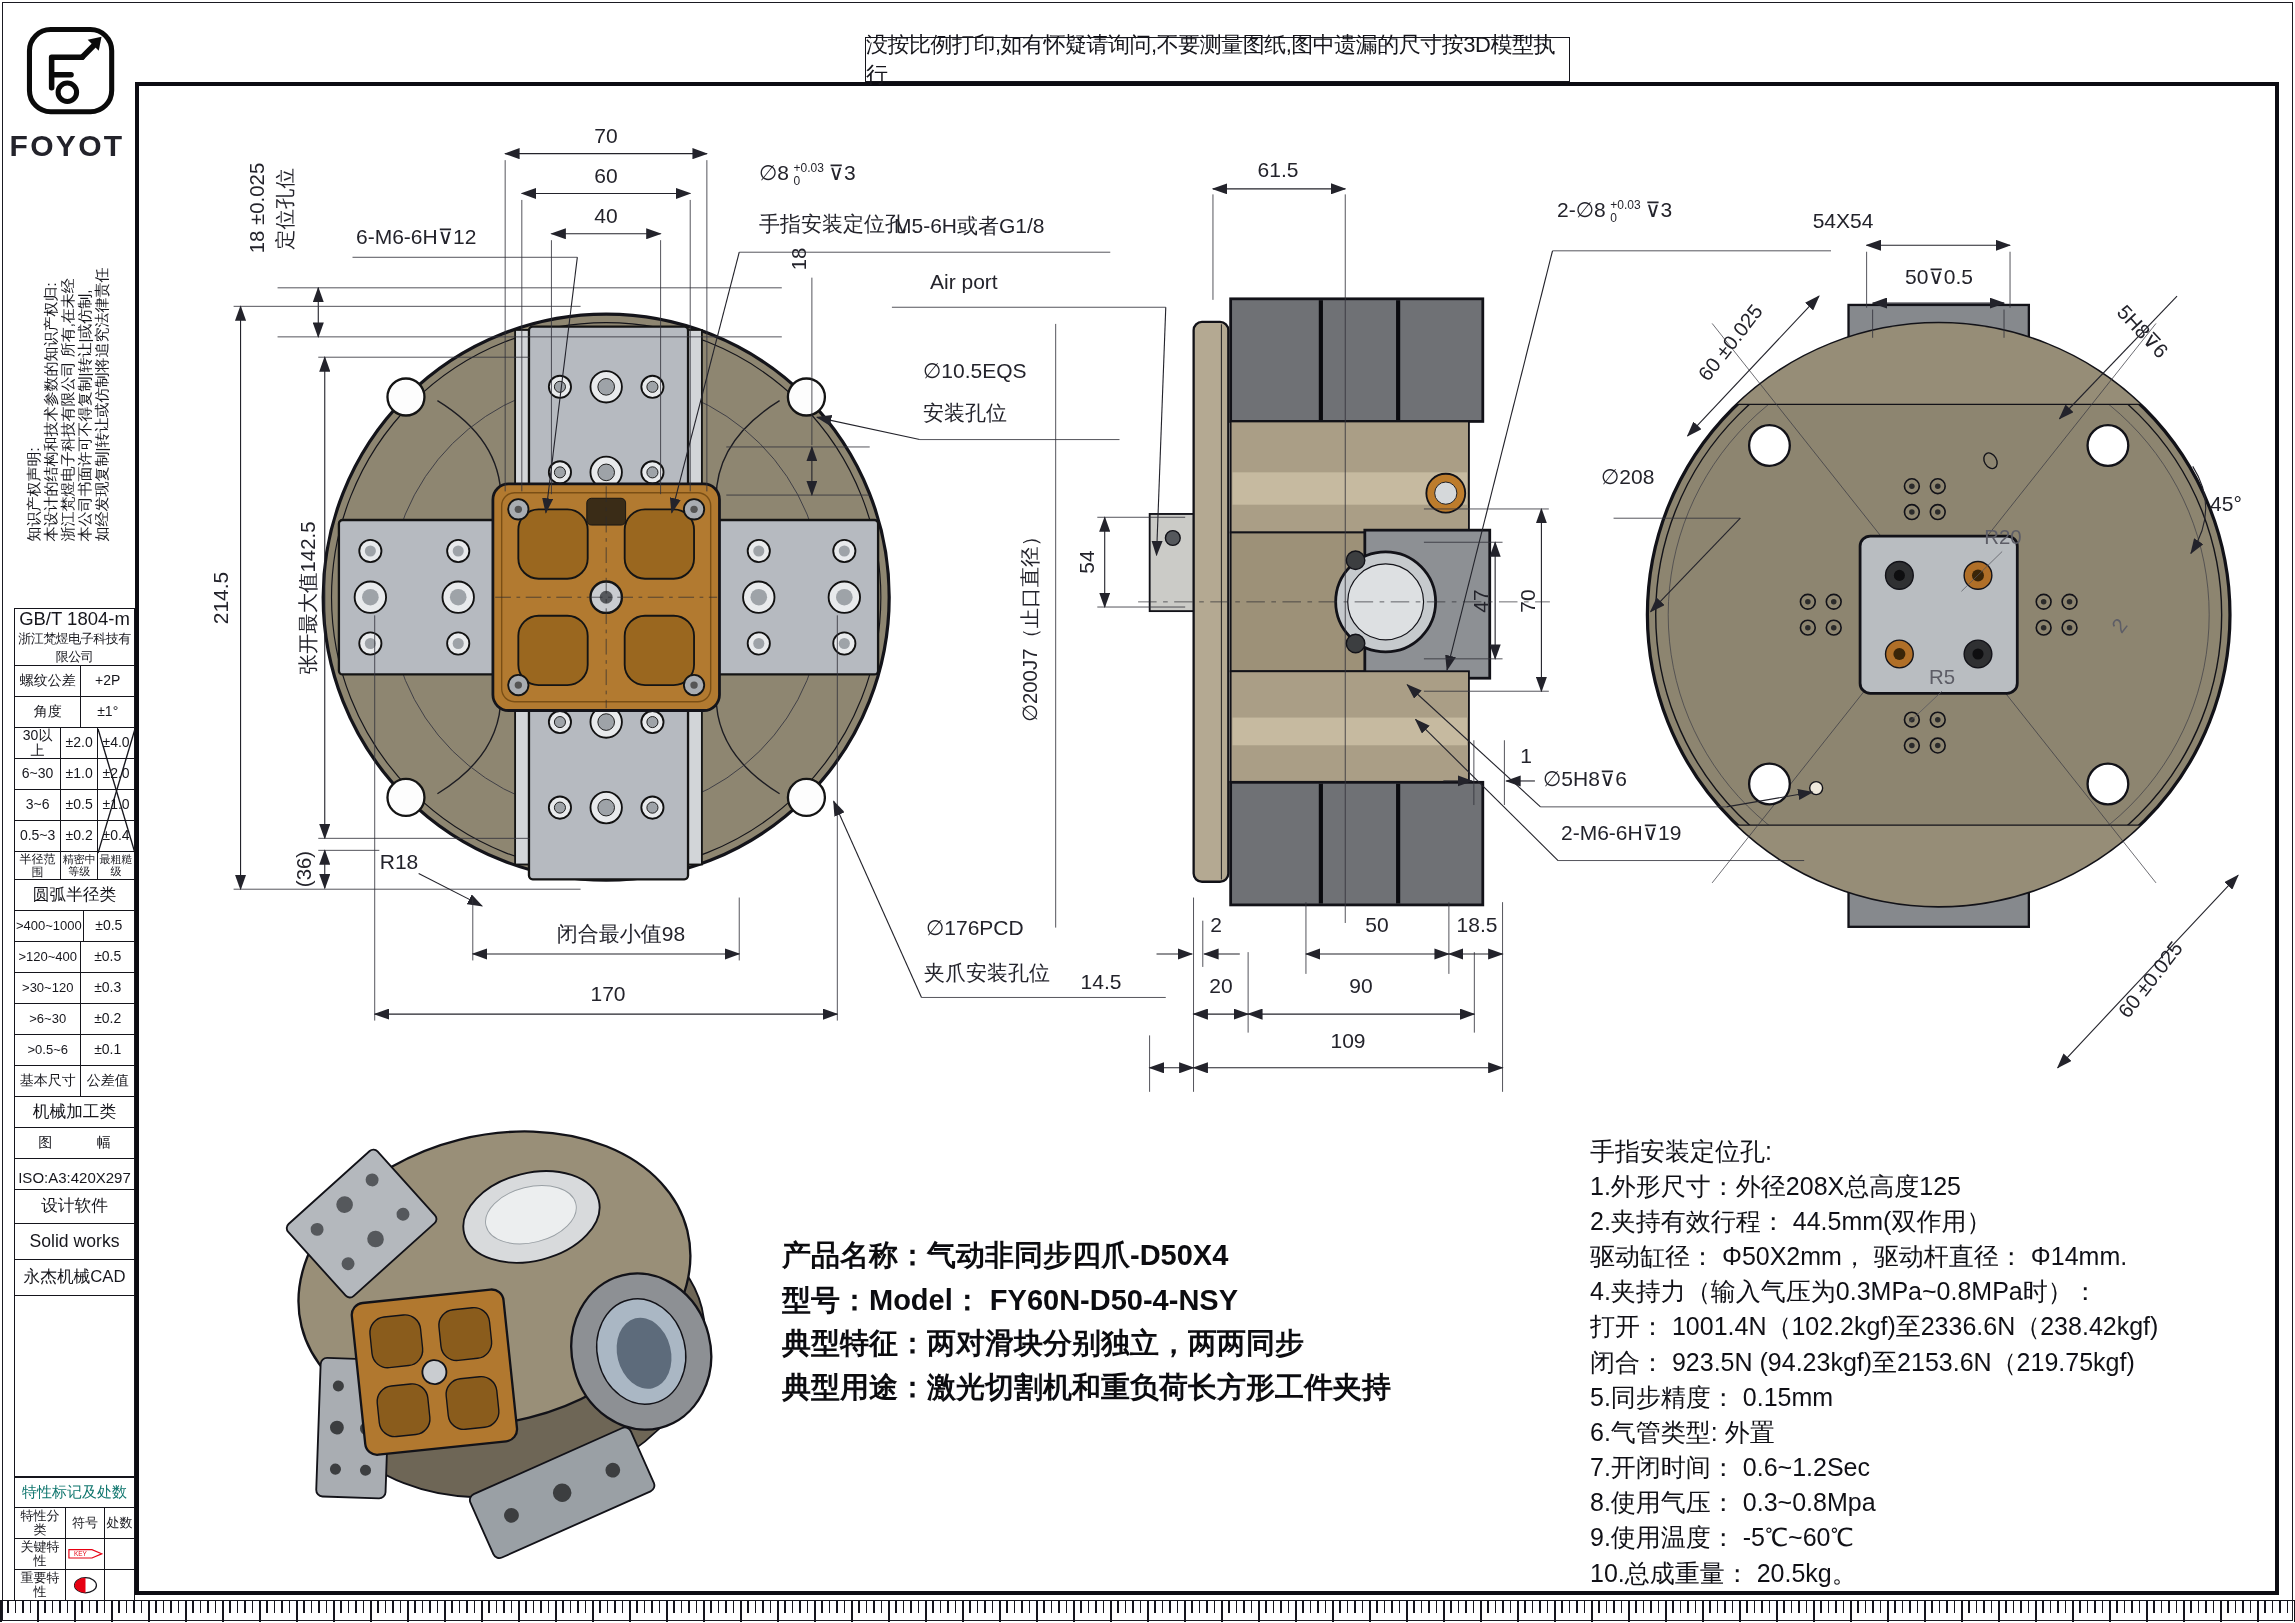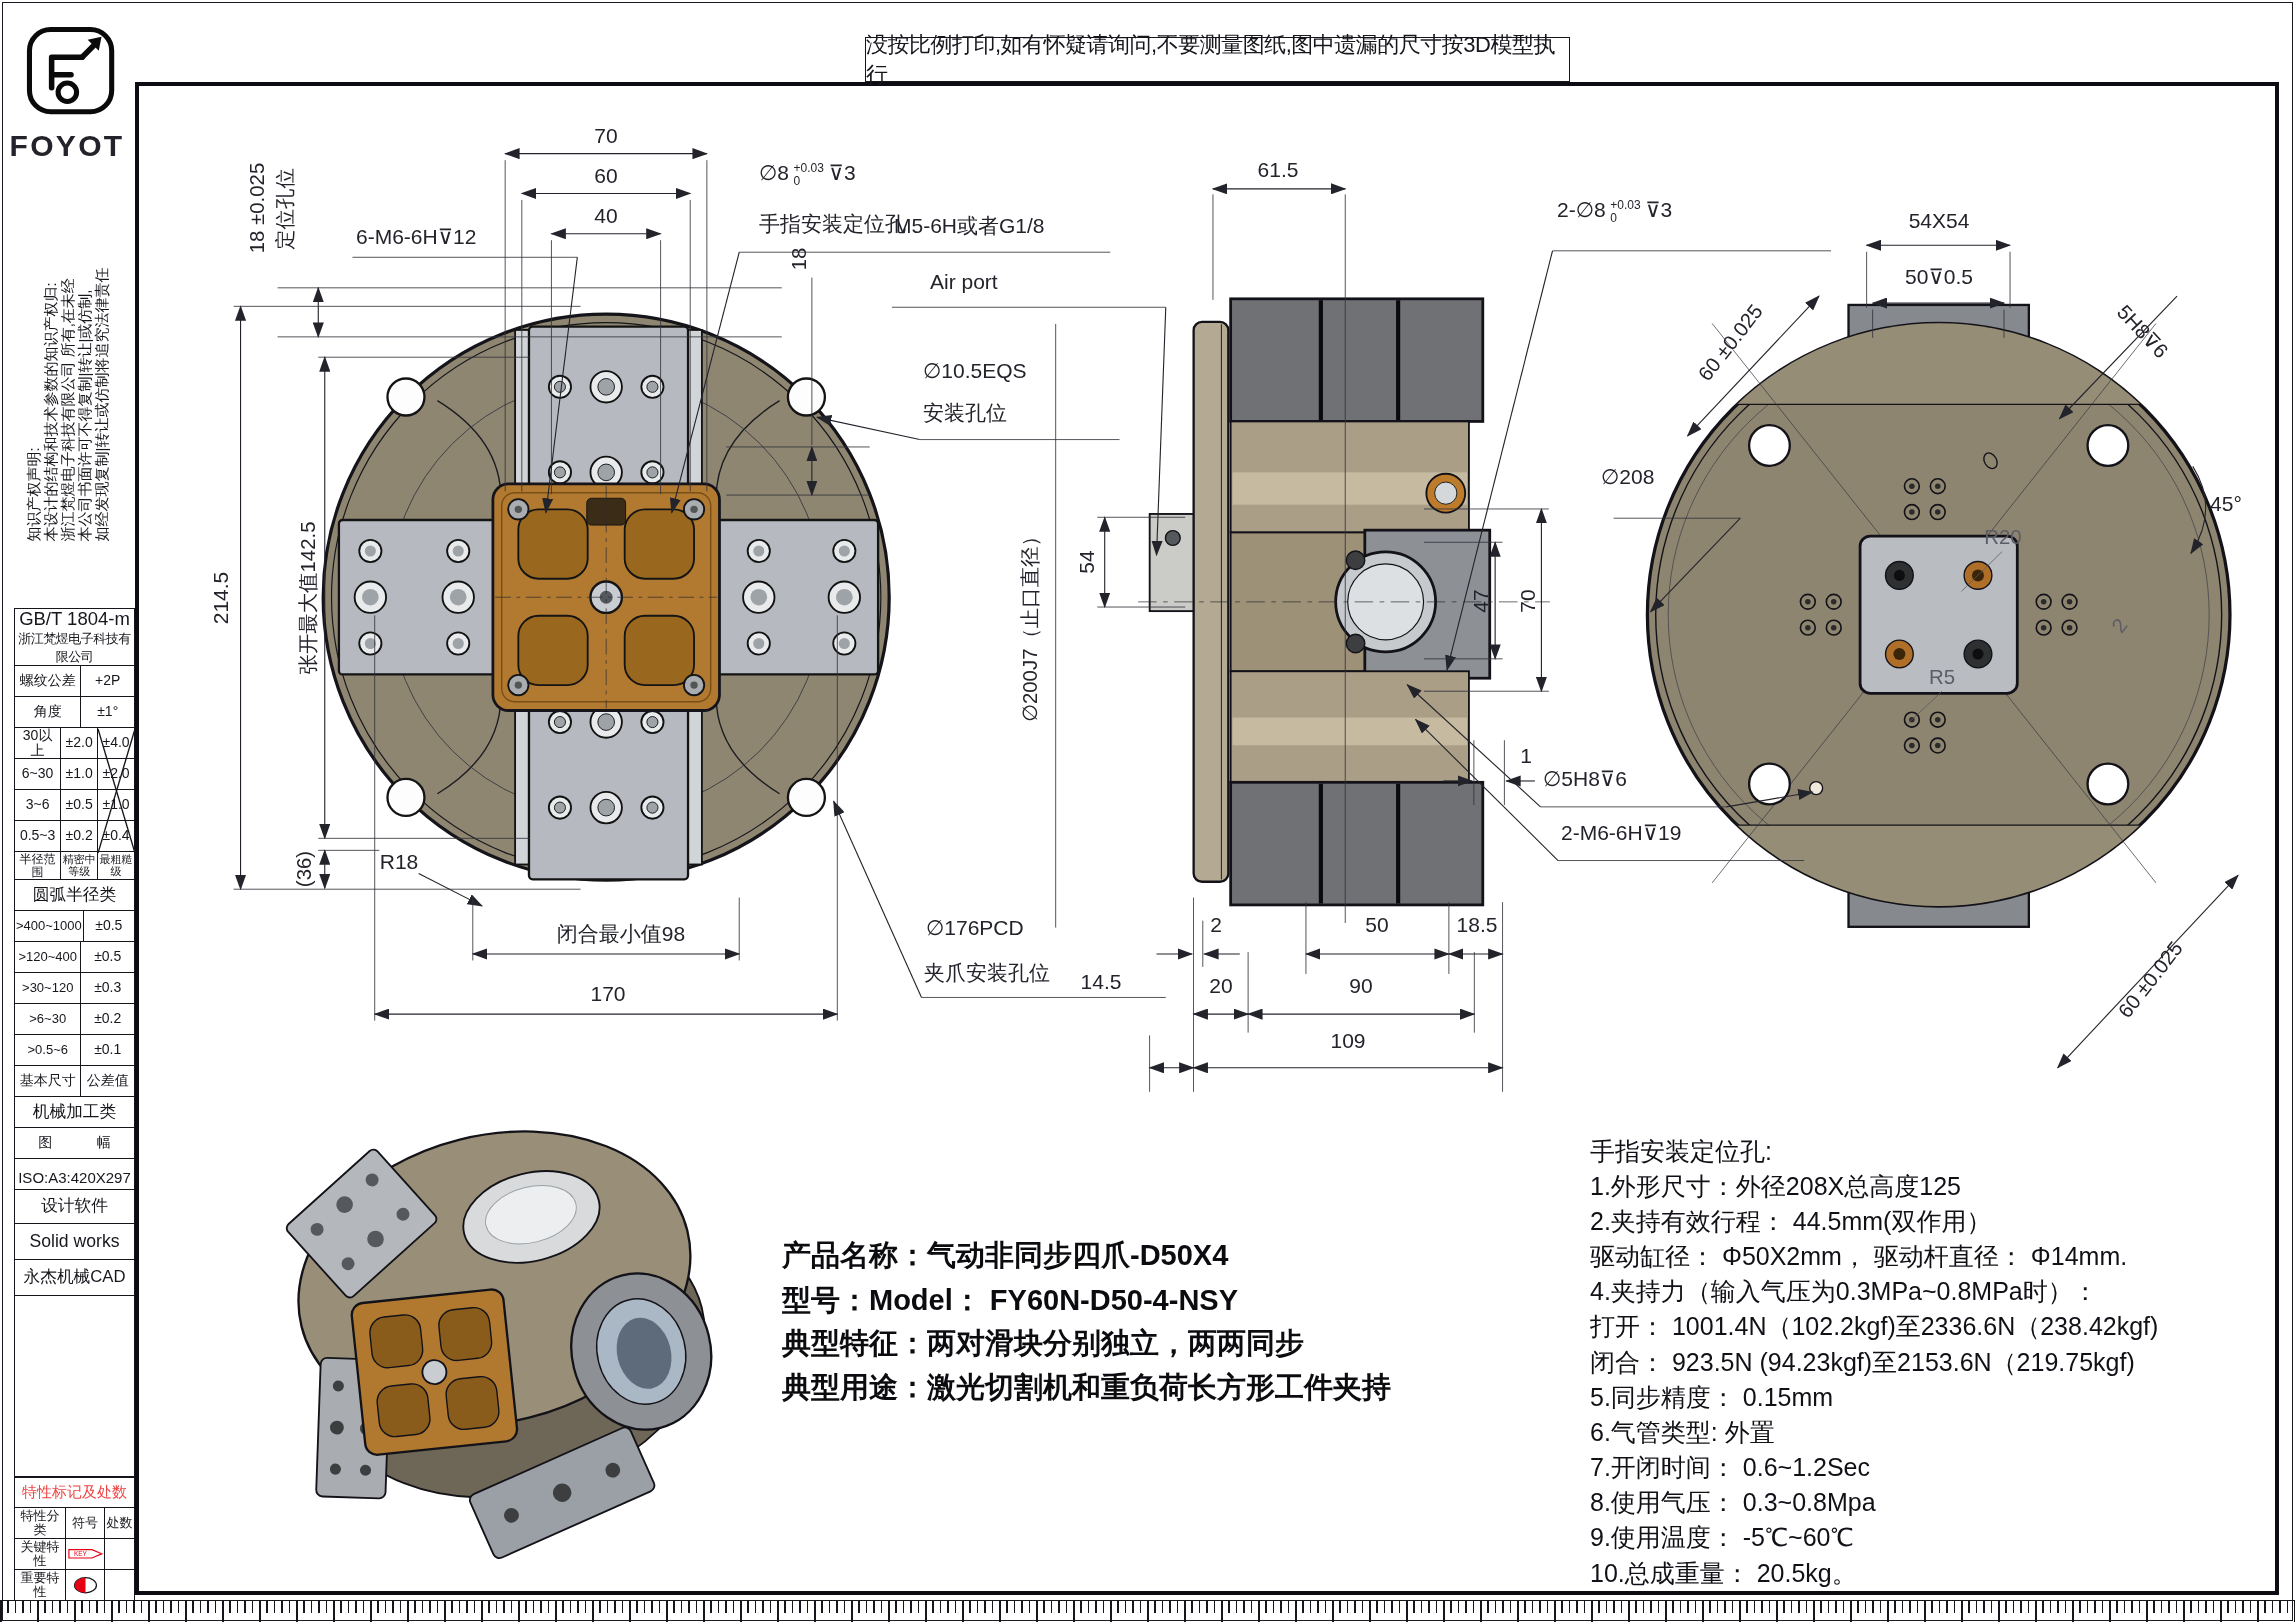--- a/index.html
+++ b/index.html
@@ -14,21 +14,21 @@
   .gray{color:#5d5d66}
   .tst{display:inline-flex;flex-direction:column;vertical-align:middle;margin:0 4.6px;
        font-size:12px;line-height:12.5px;font-style:normal;align-items:flex-start}
   .tst i{font-style:normal}
   
   .tw{position:absolute;left:14px;width:121px;border-top:1.4px solid #15151c;box-sizing:border-box}
   .trow{display:flex;border:1.4px solid #15151c;border-top:none;box-sizing:border-box;background:#fff;align-items:stretch}
   .tc{display:flex;align-items:center;justify-content:center;border-left:1.4px solid #15151c;
       box-sizing:border-box;font-size:14px;text-align:center;line-height:1.08;padding:0.9px}
   .tc:first-child{border-left:none}
-  .red{color:#ef4444}
+  .red{color:#0f766e}
   
   #outeredge{position:absolute;inset:1.9px;border:1.4px solid #1a1a22;pointer-events:none}
   #frame{position:absolute;left:135px;top:82px;width:2144px;height:1513px;
          border:4.2px solid #0c0c12;box-sizing:border-box}
   #warnbox{position:absolute;left:865px;top:37px;width:703px;height:43px;border:1.4px solid #15151c;
            display:flex;align-items:center;justify-content:center;font-size:22px;letter-spacing:-0.5px}
   #ruler{position:absolute;left:0;top:1600px;width:2295px;height:23px;border-top:1.9px solid #15151c;
          background-image:repeating-linear-gradient(90deg,#15151c 0 1.4px,transparent 1.4px 7.4px),
                           repeating-linear-gradient(90deg,#15151c 0 1.9px,transparent 1.9px 37px);
          background-size:100% 12px,100% 21px;background-repeat:no-repeat;background-position:left top}
@@ -601,21 +601,21 @@
   <div class="L" style="left:1543px;top:768px;font-size:21px">∅5H8⊽6</div>
   <div class="L" style="left:1561px;top:822px;font-size:21px">2-M6-6H⊽19</div>
   <div class="L ctr" style="left:1216px;top:925px;font-size:21px">2</div>
   <div class="L ctr" style="left:1377px;top:925px;font-size:21px">50</div>
   <div class="L ctr" style="left:1477px;top:925px;font-size:21px">18.5</div>
   <div class="L ctr" style="left:1221px;top:986px;font-size:21px">20</div>
   <div class="L ctr" style="left:1361px;top:986px;font-size:21px">90</div>
   <div class="L ctr" style="left:1101px;top:982px;font-size:21px">14.5</div>
   <div class="L ctr" style="left:1348px;top:1041px;font-size:21px">109</div>
 
-  <div class="L ctr" style="left:1939px;top:221px;font-size:21px">54X54</div>
+  <div class="L ctr" style="left:1843px;top:221px;font-size:21px">54X54</div>
   <div class="L ctr" style="left:1939px;top:277px;font-size:21px">50⊽0.5</div>
   <div class="L r52" style="left:1731px;top:343px;font-size:20.4px">60 ±0.025</div>
   <div class="L r47" style="left:2142px;top:332px;font-size:20.4px">5H8⊽6</div>
   <div class="L" style="left:1601px;top:466px;font-size:21px">∅208</div>
   <div class="L ctr gray" style="left:2003px;top:538px;font-size:20.4px">R20</div>
   <div class="L ctr" style="left:2226px;top:504px;font-size:21px">45°</div>
   <div class="L r52 gray" style="left:2120px;top:626px;font-size:20.4px">2</div>
   <div class="L ctr gray" style="left:1942px;top:678px;font-size:20.4px">R5</div>
   <div class="L r52" style="left:2151px;top:980px;font-size:20.4px">60 ±0.025</div>
 

